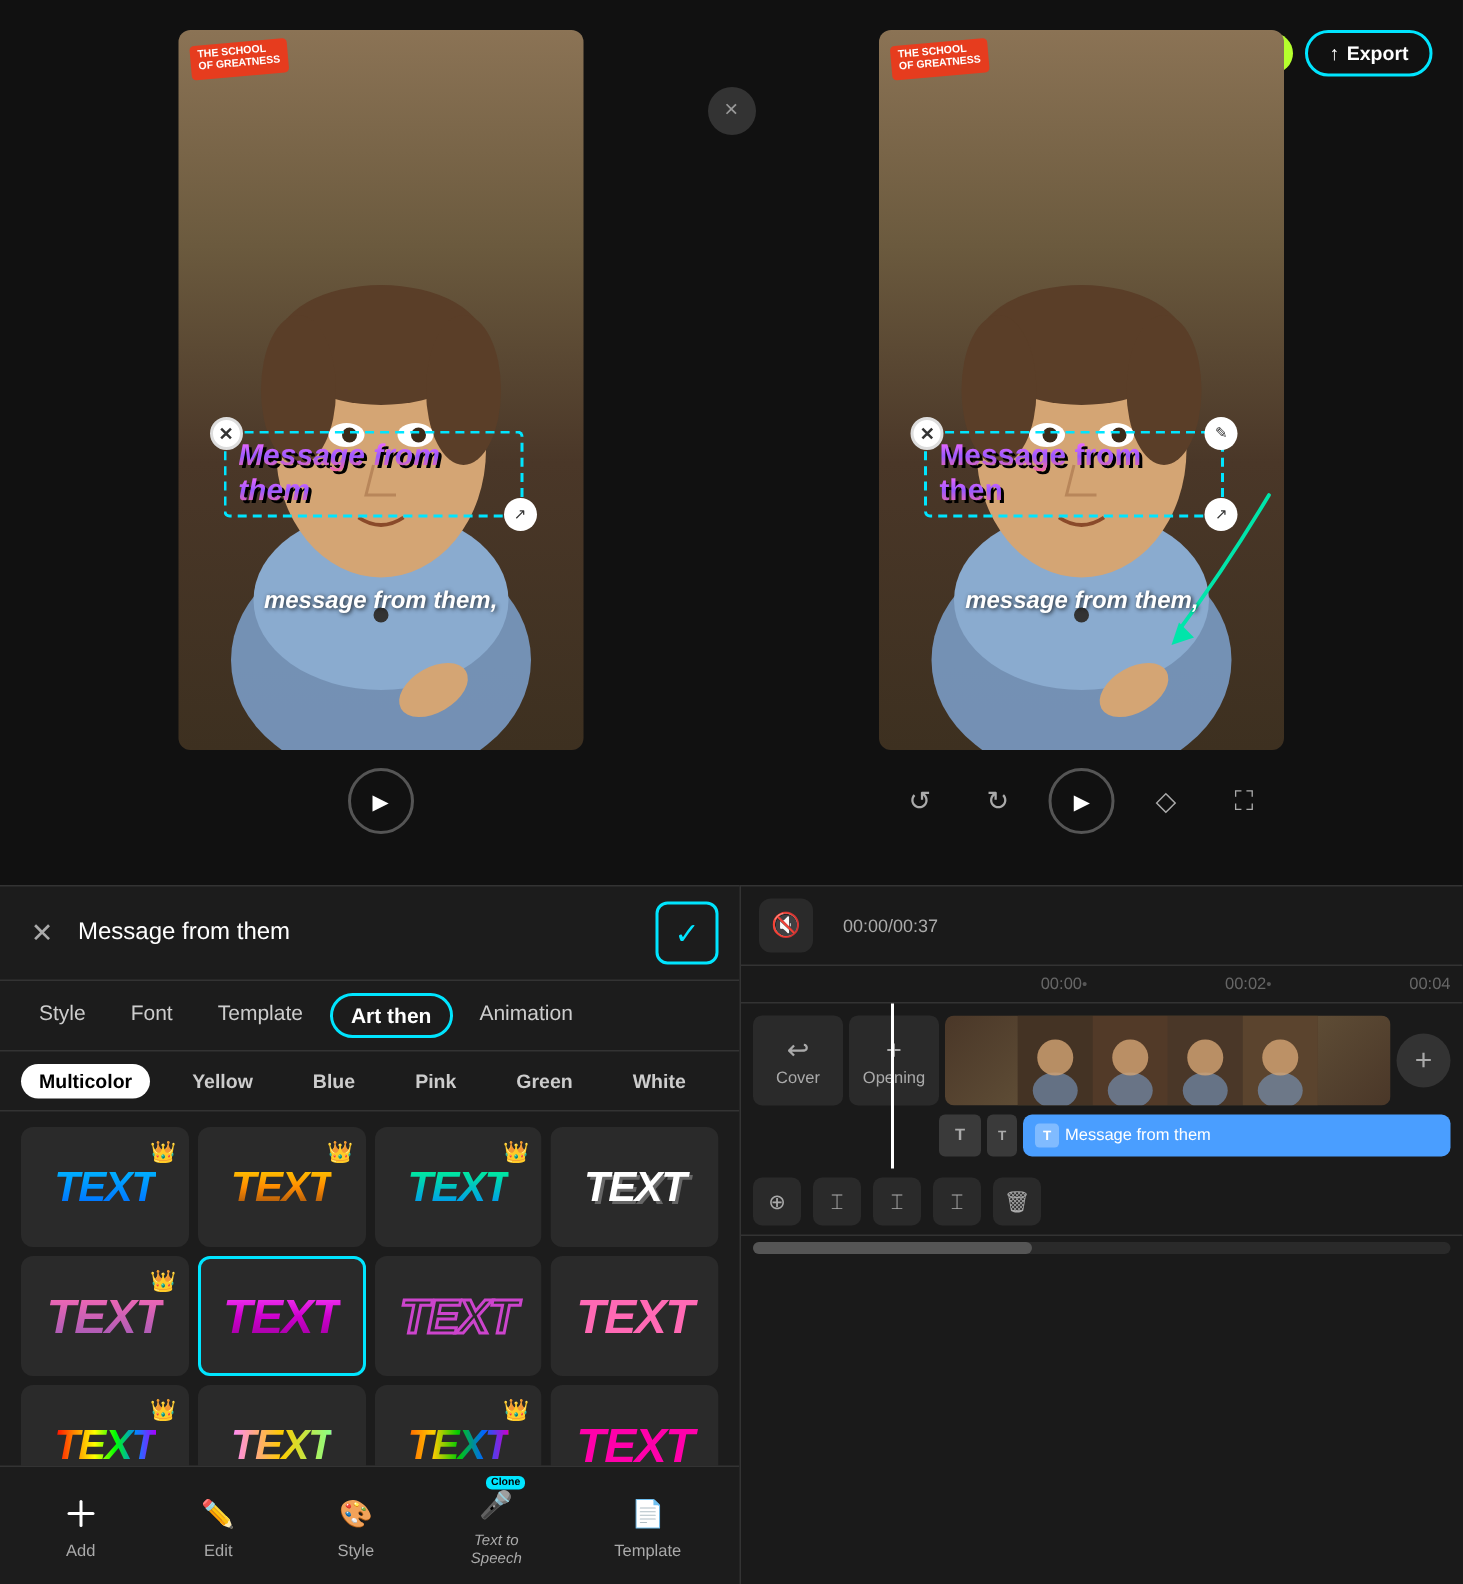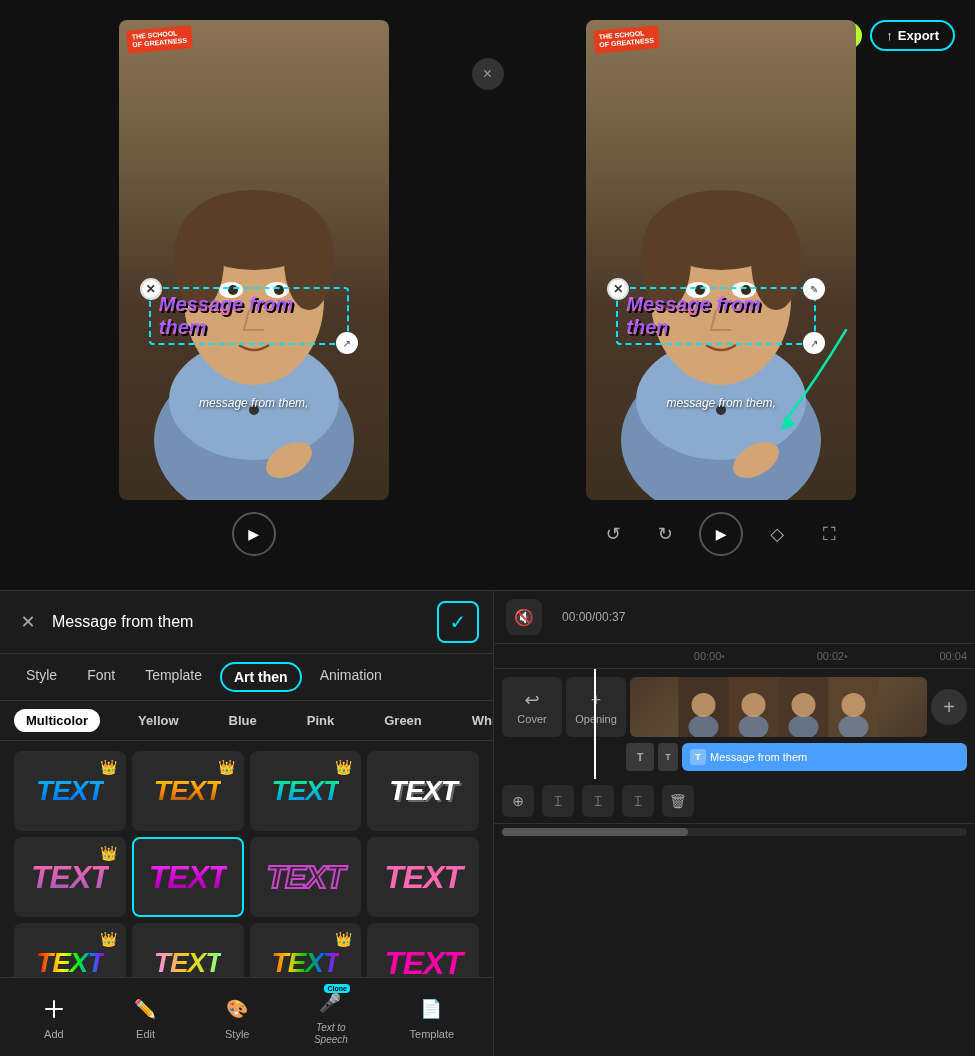--- a/index.html
+++ b/index.html
@@ -68,23 +68,23 @@
       transform: rotate(-5deg);
       line-height: 1.2;
     }
 
     .text-overlay {
       position: absolute;
       bottom: 90px;
       left: 50%;
       transform: translateX(-50%);
       font-style: italic;
-      font-weight: normal;
+      font-weight: bold;
       color: #fff;
-      font-size: 12px;
+      font-size: 16px;
       white-space: nowrap;
       text-shadow: 1px 1px 3px rgba(0,0,0,0.8);
     }
 
     .art-text-overlay {
       position: absolute;
       bottom: 130px;
       left: 30px;
       width: 200px;
     }
@@ -325,21 +325,21 @@
 
     .tab.active {
       border: 2px solid #00e5ff;
       color: #fff;
       font-weight: 600;
     }
 
     
     .filter-row {
       display: flex;
-      gap: 26px;
+      gap: 16px;
       padding: 8px 14px;
       border-bottom: 1px solid #333;
       overflow-x: auto;
     }
 
     .filter-pill {
       padding: 4px 12px;
       border-radius: 14px;
       font-size: 13px;
       cursor: pointer;
@@ -724,21 +724,21 @@
           <path d="M120 325 Q135 335 150 325" stroke="#8a4a2a" stroke-width="2.5" fill="none"></path>
           <circle cx="135" cy="390" r="5" fill="#333"></circle>
           <ellipse cx="170" cy="440" rx="25" ry="15" fill="#d4a574" transform="rotate(-30 170 440)"></ellipse>
         </svg>
 
         <div style="position:absolute;bottom:155px;left:30px;width:200px;">
           <div class="art-text-border" style="position:relative;">
             <div class="close-btn-small close-btn-tl">✕</div>
             <div class="edit-btn">✎</div>
             <div class="resize-btn">↗</div>
-            <span style="font-family:Arial,sans-serif;font-size:20px;font-weight:900;font-style:italic;background:linear-gradient(180deg,#ff6bff,#9b59ff,#ff6b9b);-webkit-background-clip:text;-webkit-text-fill-color:transparent;background-clip:text;filter:drop-shadow(2px 2px 0px #000);">Message from then</span>
+            <span style="font-family:Arial,sans-serif;font-size:20px;font-weight:900;background:linear-gradient(180deg,#ff6bff,#9b59ff,#ff6b9b);-webkit-background-clip:text;-webkit-text-fill-color:transparent;background-clip:text;filter:drop-shadow(2px 2px 0px #000);">Message from then</span>
           </div>
         </div>
 
         <svg style="position:absolute;bottom:60px;right:0;width:80px;height:120px;">
           <path d="M70 10 Q40 60 10 100" stroke="#00e5aa" stroke-width="2.5" fill="none" stroke-linecap="round"></path>
           <polygon points="5,110 10,95 20,105" fill="#00e5aa"></polygon>
         </svg>
 
         <div class="text-overlay">message from them,</div>
       </div>

